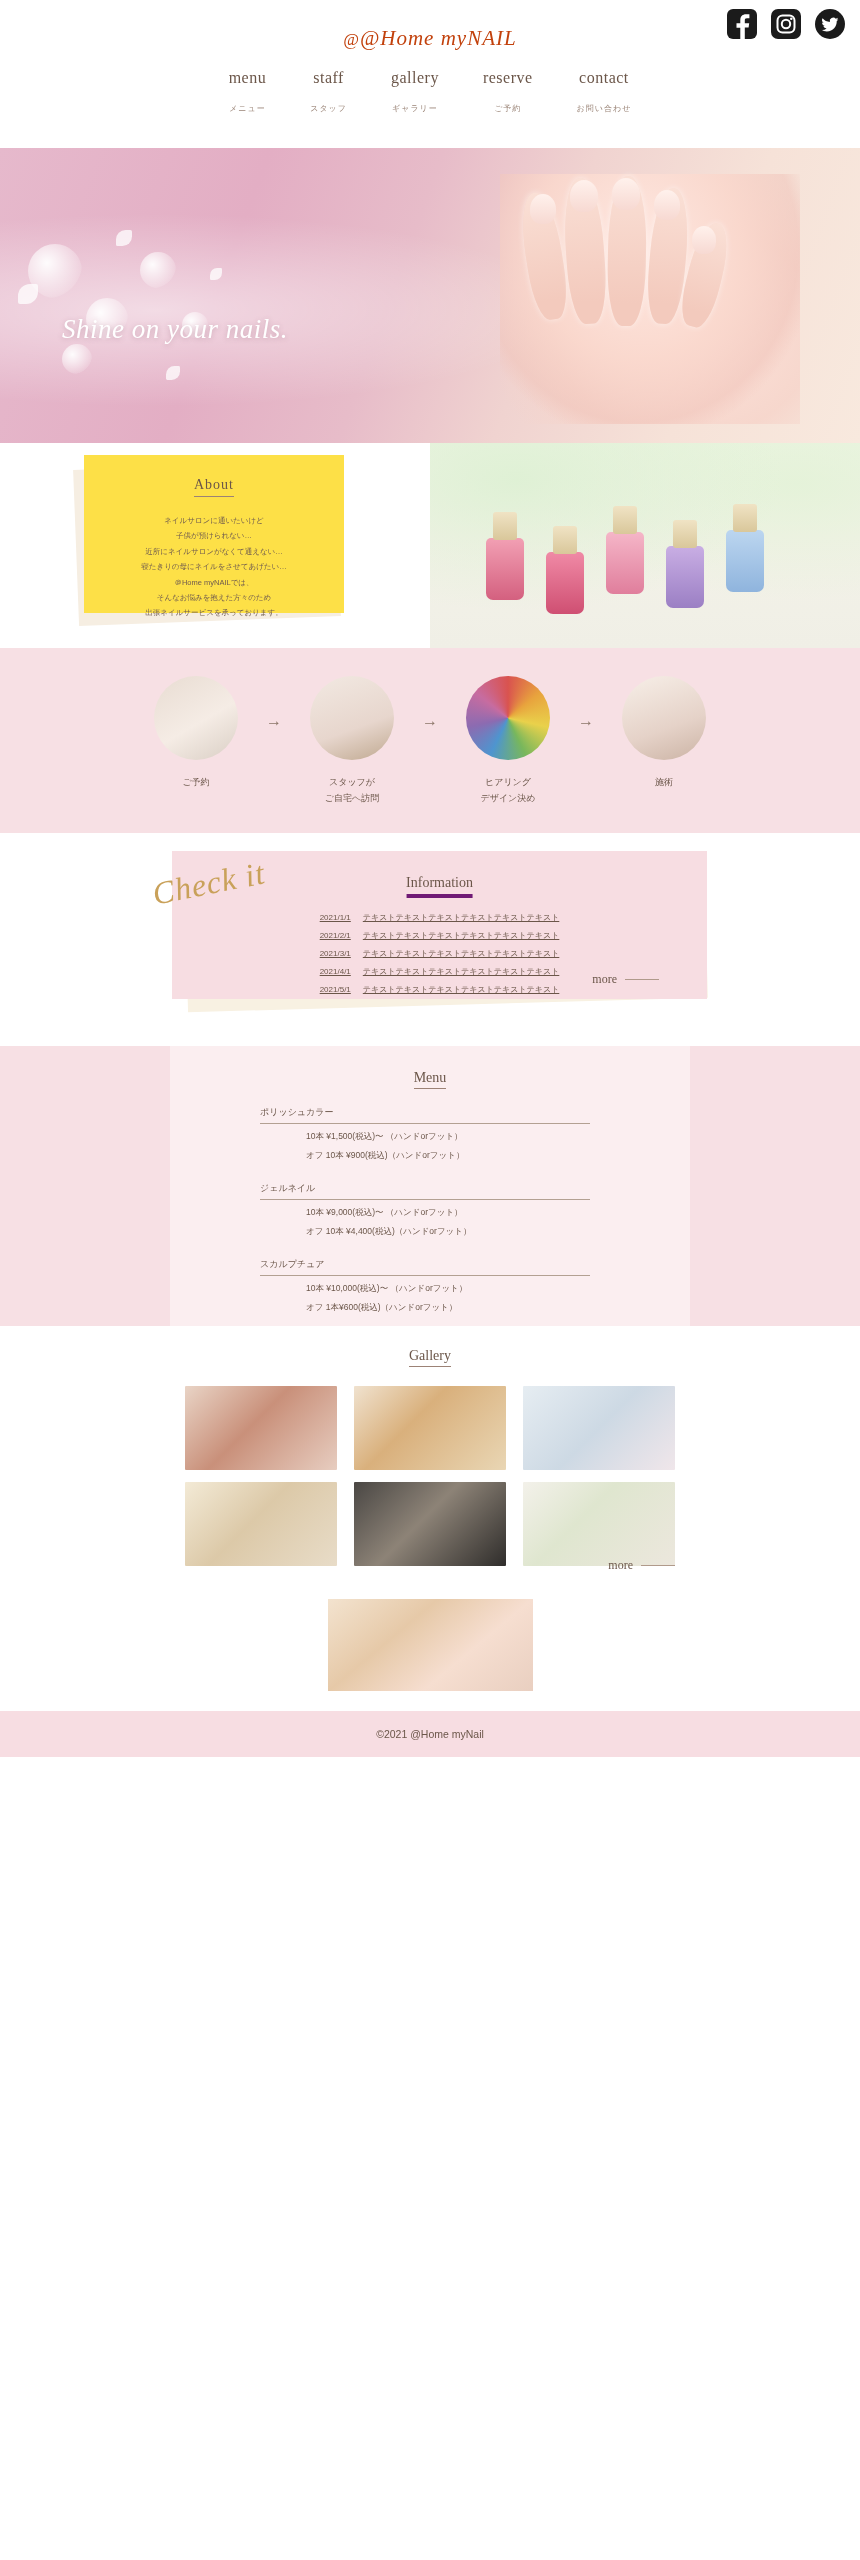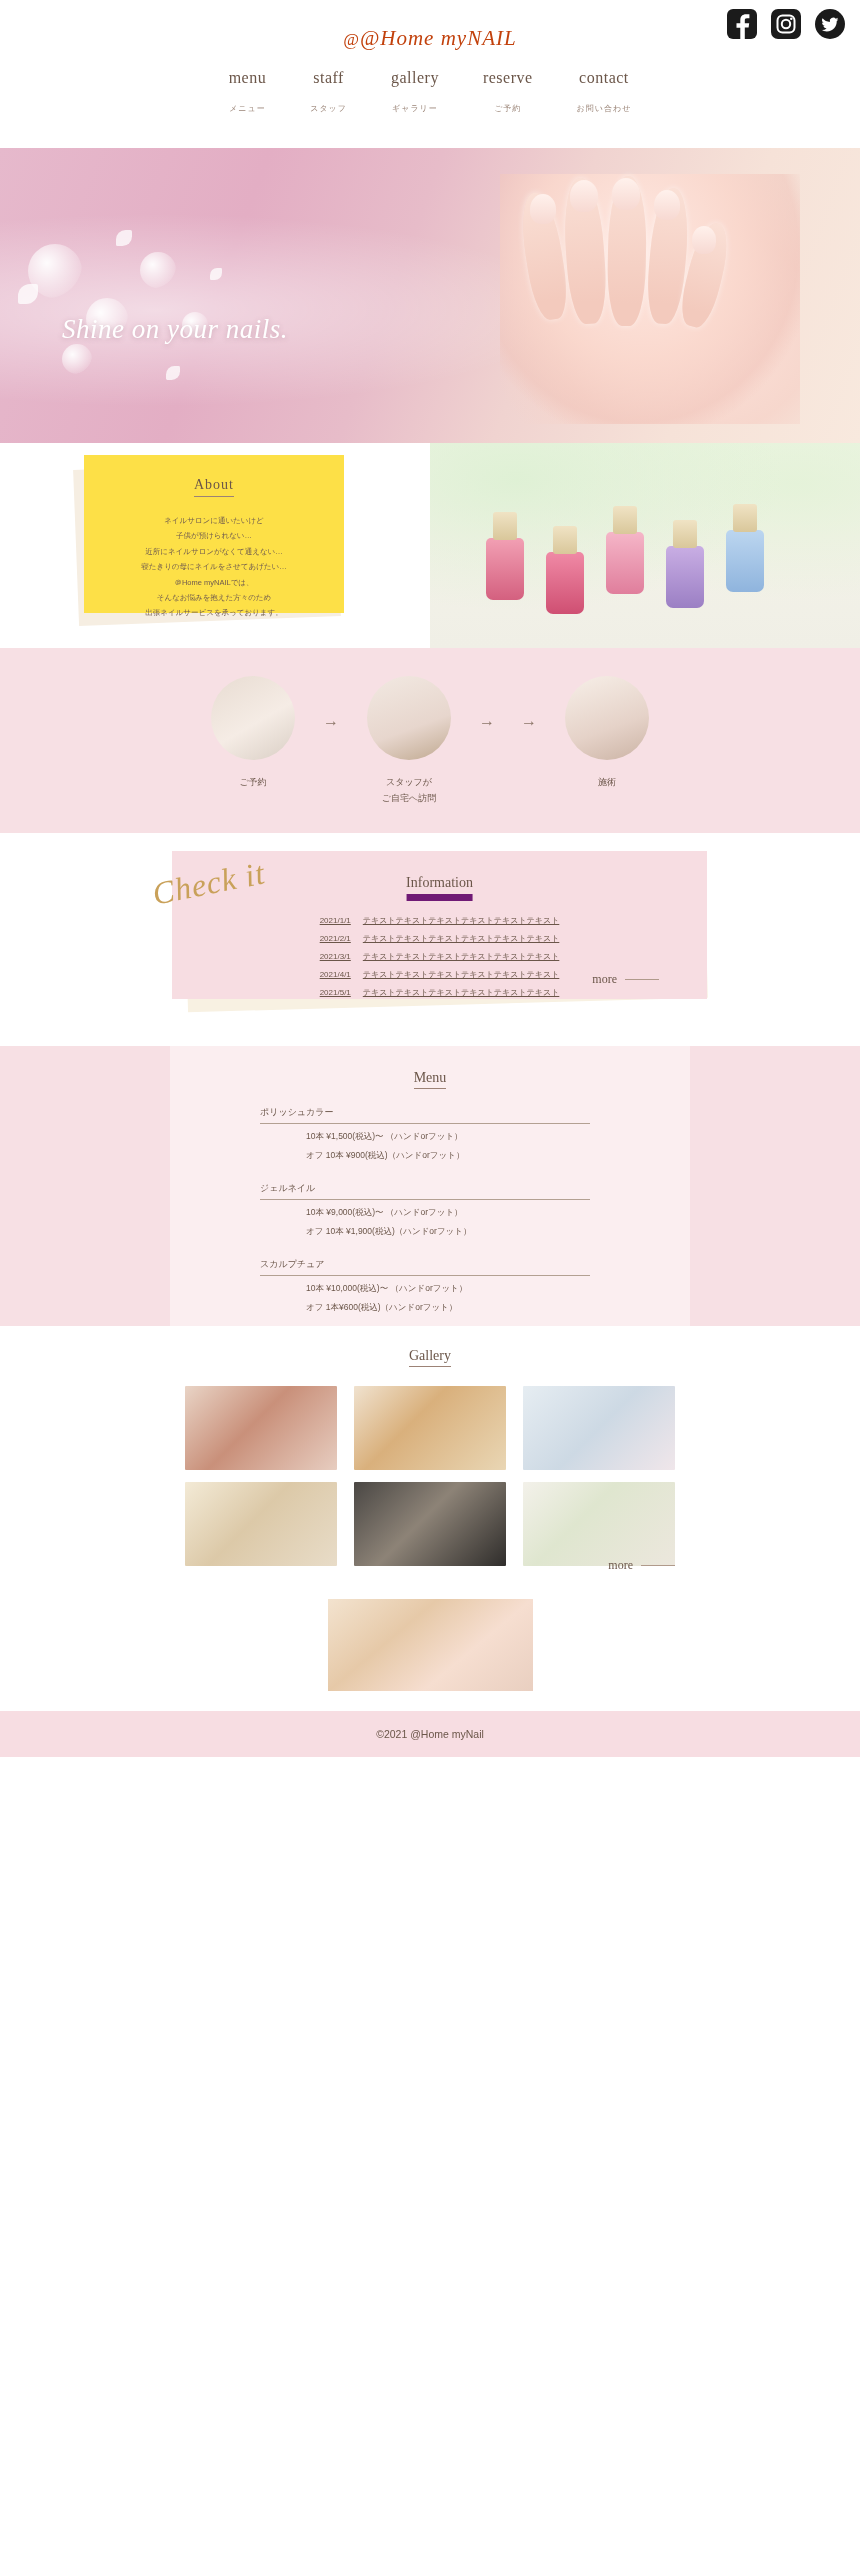--- a/index.html
+++ b/index.html
@@ -242,21 +242,21 @@
     font-size: 32px;
     color: #c9a15a;
     transform: rotate(-11deg);
     letter-spacing: 1px;
   }
   .info-title {
     text-align: center;
     font-family: "Liberation Serif", serif;
     font-size: 14px;
     color: #6b5649;
-    border-bottom: 7px solid #701a75;
+    border-bottom: 4px solid #701a75;
     display: inline-block;
     padding-bottom: 3px;
     position: relative;
     left: 50%;
     transform: translateX(-50%);
   }
   .info-list { margin-top: 14px; }
   .info-row {
     font-size: 8px;
     color: #6b5649;
@@ -502,20 +502,27 @@
   </div>
   <div class="flow-arrow">→</div>
   <div class="flow-step">
     <div class="flow-circle fc2"></div>
     <div class="flow-label">
       <div>スタッフが</div>
       <div>ご自宅へ訪問</div>
     </div>
   </div>
   <div class="flow-arrow">→</div>
+  <div class="flow-step">
+    <div class="flow-circle fc3"></div>
+    <div class="flow-label">
+      <div>ヒアリング</div>
+      <div>デザイン決め</div>
+    </div>
+  </div>
   <div class="flow-arrow">→</div>
   <div class="flow-step">
     <div class="flow-circle fc4"></div>
     <div class="flow-label">施術</div>
   </div>
 </section>
 
 <section class="info-wrap">
   <div class="info-back"></div>
   <div class="info-card">
@@ -551,21 +558,21 @@
 
     <div class="menu-group">
       <div class="menu-group-name">ポリッシュカラー</div>
       <div class="menu-line">10本 ¥1,500(税込)〜 （ハンドorフット）</div>
       <div class="menu-line">オフ 10本 ¥900(税込)（ハンドorフット）</div>
     </div>
 
     <div class="menu-group">
       <div class="menu-group-name">ジェルネイル</div>
       <div class="menu-line">10本 ¥9,000(税込)〜 （ハンドorフット）</div>
-      <div class="menu-line">オフ 10本 ¥1,900(税込)（ハンドorフット）</div>
+      <div class="menu-line">オフ 10本 ¥4,400(税込)（ハンドorフット）</div>
     </div>
 
     <div class="menu-group">
       <div class="menu-group-name">スカルプチュア</div>
       <div class="menu-line">10本 ¥10,000(税込)〜 （ハンドorフット）</div>
       <div class="menu-line">オフ 1本¥600(税込)（ハンドorフット）</div>
     </div>
   </div>
 </section>
 

